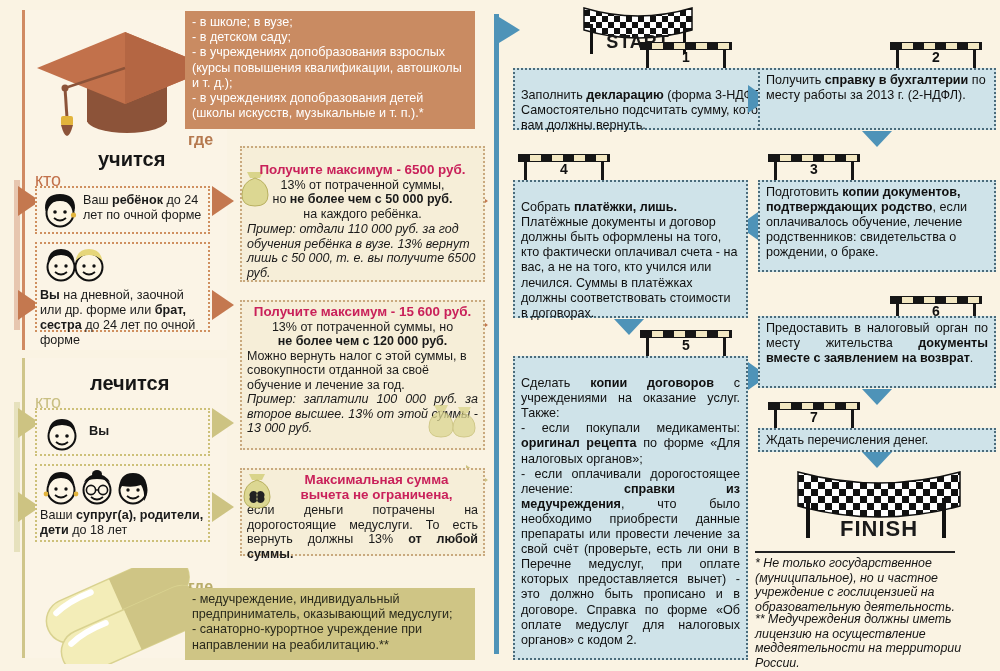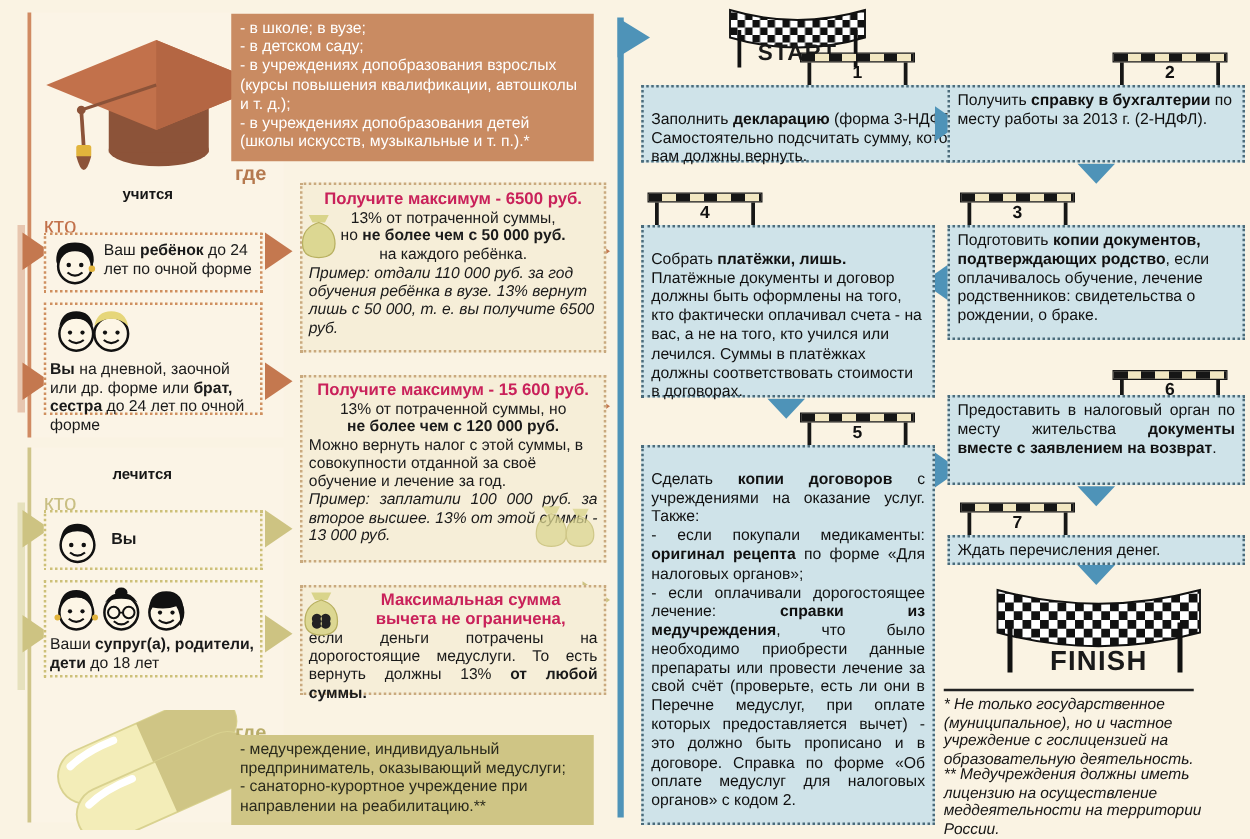--- a/index.html
+++ b/index.html
@@ -20,21 +20,21 @@
   #left-panel { left:0; top:0; width:497px; height:671px; background:#faf3e3; }
 
   .edu-band { position:absolute; left:22px; top:10px; width:205px; height:340px;
               background:#fbf4e6; border-left:3px solid #d08a62; }
   .med-band { position:absolute; left:22px; top:358px; width:205px; height:300px;
               background:#fbf4e6; border-left:3px solid #cfc58a; }
 
   
   .cap-box { position:absolute; left:25px; top:12px; width:198px; height:140px; }
 
-  .section-title { font-weight:bold; font-size:12px; color:#161616; }
+  .section-title { font-weight:bold; font-size:20px; color:#161616; }
   .who-label { font-weight:normal; font-size:18px; }
   .who-edu { color:#c2714b; }
   .who-med { color:#c9bf83; }
   .gde-label { font-weight:bold; font-size:16px; color:#b5794f; }
   .gde-label-med { font-weight:bold; font-size:16px; color:#b9ad6a; }
 
   .dashbox {
     position:absolute;
     border:2px dotted #cf8f5f;
     background:#fbf4e6;
@@ -190,21 +190,21 @@
       </div>
     </div>
 
     <div class="dashbox money" style="left:240px; top:146px; width:245px; height:136px;">
       <div style="position:absolute; left:-4px; top:22px;">
         <svg width="34" height="38" viewBox="0 0 34 38">
           <path d="M12 8 l-3-6 h16 l-3 6z" fill="#d9d48a"></path>
           <path d="M17 8 q13 4 13 17 q0 11-13 11 q-13 0-13-11 q0-13 13-17z" fill="#dcd792" stroke="#b8b060" stroke-width="1"></path>
         </svg>
       </div>
-      <div style="position:relative; text-align:center; margin-top:1px;">
+      <div style="position:relative; text-align:center; margin-top:12px;">
         <div class="money-title">Получите максимум - 6500 руб.</div>
         <div>13% от потраченной суммы,</div>
         <div><span>но </span><span class="bold">не более чем с 50 000 руб.</span></div>
         <div>на каждого ребёнка.</div>
       </div>
       <div class="ital" style="text-align:left; margin-top:1px;">Пример: отдали 110 000 руб. за год обучения ребёнка в вузе. 13% вернут лишь с 50 000, т. е. вы получите 6500 руб.</div>
     </div>
 
     <div class="dashbox money" style="left:240px; top:300px; width:245px; height:150px;">
       <div style="position:absolute; right:4px; bottom:2px; opacity:.75;">

